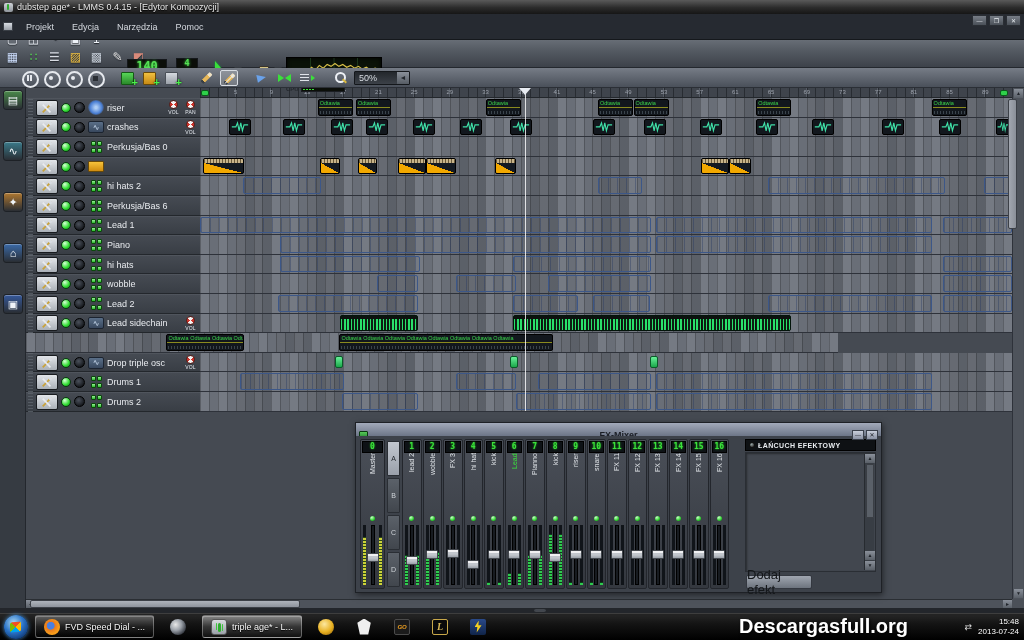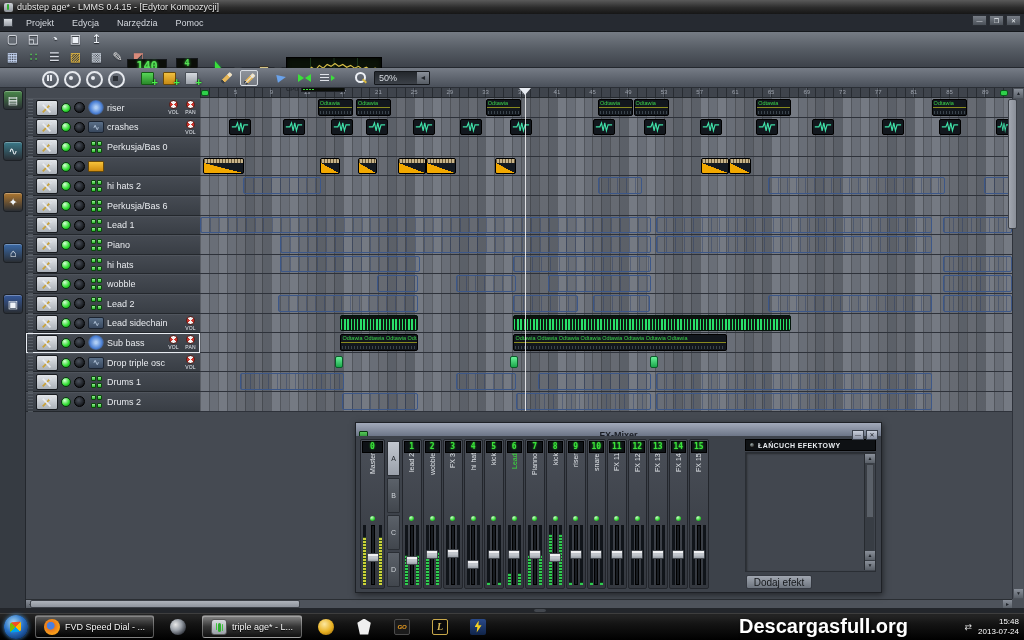--- a/index.html
+++ b/index.html
@@ -7,21 +7,21 @@
 .screen{position:relative;width:1024px;height:640px;background:#4b5058;overflow:hidden}
 
 
 .titlebar{position:absolute;left:0;top:0;width:100%;height:14px;background:linear-gradient(#5a5a5a,#2b2b2b 55%,#161616);display:flex;align-items:center;gap:4px;padding:0 4px;z-index:50}
 .appicon16{width:9px;height:9px;border-radius:2px;background:linear-gradient(#cfd3d8,#8f959c);position:relative}
 .appicon16::after{content:"";position:absolute;left:3px;top:1px;width:2px;height:6px;background:#2fae2f;border-radius:1px}
 .wtitle{color:#e8e8e8;font-size:9px;text-shadow:0 1px 1px #000}
 .winbtns{position:absolute;right:3px;top:0;display:flex;gap:1px}
 .winbtn{width:25px;height:12px;border:1px solid #1a1a1a;border-top:none;border-radius:0 0 3px 3px;background:linear-gradient(#9a9a9a,#4a4a4a 50%,#2e2e2e);color:#fff;font-size:7px;line-height:10px;text-align:center}
 .winbtn.close{width:37px;background:linear-gradient(#e08a78,#b03224 45%,#7a140b)}
-.menubar{position:absolute;left:0;top:14px;width:100%;height:18px;background:#262a31;display:flex;align-items:center;padding-left:3px;z-index:50;border-bottom:1px solid #15181c}
+.menubar{position:absolute;left:0;top:14px;width:100%;height:26px;background:#262a31;display:flex;align-items:center;padding-left:3px;z-index:50;border-bottom:1px solid #15181c}
 .mdiicon{width:10px;height:9px;background:linear-gradient(#d8dce2,#9aa0a8);border:1px solid #3a3f46;margin-right:4px}
 .menu-item{color:#d4d8de;font-size:9px;padding:0 9px;cursor:default}
 .mdibtns{position:absolute;right:3px;top:1px;display:flex;gap:2px}
 .mdibtn{width:15px;height:11px;background:linear-gradient(#777d86,#4a5058);border:1px solid #2a2e34;color:#e8ecf0;font-size:6px;line-height:10px;text-align:center}
 
 
 .toolbar{position:absolute;left:0;top:28px;width:100%;height:40px;background:linear-gradient(#7d838c,#565c64 55%,#3d424a);border-bottom:1px solid #24282e;z-index:40}
 .tb-row{position:absolute;display:flex;gap:4px}
 #tb-row1{left:4px;top:2px}
 #tb-row2{left:4px;top:20px}
@@ -41,21 +41,21 @@
 #pitch-slider{left:272px}
 .midnote{position:absolute;left:259px;top:38px;width:10px;height:12px;background:linear-gradient(#d8c888,#9a8848);border:1px solid #3a342a;border-radius:1px}
 .scope{position:absolute;left:286px;top:29px;width:96px;height:27px;background:#0a1208;border:1px solid #000;box-shadow:inset 0 0 4px #000}
 .scope svg{width:100%;height:100%}
 .cpu{position:absolute;left:286px;top:58px;display:flex;align-items:center;gap:2px}
 .cpu .cpu-t{color:#23272c;font-size:6px;font-weight:bold}
 .cpu .cpu-bar{width:44px;height:5px;background:#0b0e09;border:1px solid #1a1d22;position:relative}
 .cpu .cpu-bar i{position:absolute;left:1px;top:1px;bottom:1px;width:30%;background:repeating-linear-gradient(90deg,#3ae03a 0 2px,#0b0e09 2px 3px)}
 
 
-.setoolbar{position:absolute;left:0;top:68px;width:100%;height:20px;background:linear-gradient(#767c86,#4a505a);border-bottom:1px solid #2b2f36;z-index:40;display:flex;align-items:center;gap:4px;padding-left:40px}
+.setoolbar{position:absolute;left:0;top:68px;width:100%;height:20px;background:linear-gradient(#767c86,#4a505a);border-bottom:1px solid #2b2f36;z-index:40;display:flex;align-items:center;gap:4px;padding-left:20px}
 .sbtn{width:18px;height:16px;position:relative;flex:0 0 auto}
 .sbtn.pressed{background:rgba(255,255,255,.22);border:1px solid #d8dce2;border-radius:2px}
 .kc::before{content:"";position:absolute;left:2px;top:1px;width:13px;height:13px;border:2px solid #e6e9ee;border-radius:50%}
 .kind-play::after{content:"";position:absolute;left:7px;top:5px;width:2px;height:6px;background:#e6e9ee;box-shadow:3px 0 0 #e6e9ee}
 .kind-rec::after,.kind-rec2::after{content:"";position:absolute;left:7px;top:6px;width:4px;height:4px;border-radius:50%;background:#e6e9ee}
 .kind-stop::after{content:"";position:absolute;left:7px;top:6px;width:5px;height:5px;background:#2a2e34}
 .kind-addbb::before,.kind-addsample::before,.kind-addauto::before{content:"";position:absolute;left:1px;top:2px;width:11px;height:11px;border-radius:1px}
 .kind-addbb::before{background:linear-gradient(#57d657,#2a8a2a);border:1px solid #145a14}
 .kind-addsample::before{background:linear-gradient(#f0c040,#c88a14);border:1px solid #6a4a08}
 .kind-addauto::before{background:linear-gradient(#d6dae0,#9aa0a8);border:1px solid #4a5058}
@@ -155,21 +155,21 @@
 .bankbtn{flex:1;background:linear-gradient(#5b6169,#41464d);border:1px solid #2a2e34;color:#cfd4d9;font-size:7px;display:flex;align-items:center;justify-content:center;border-radius:1px}
 .bankbtn.on{background:linear-gradient(#c2c7cf,#9aa0aa);color:#22262c}
 .fx-right{position:absolute;right:5px;top:3px;bottom:3px;width:131px}
 .fx-chainhead{height:12px;background:#0e1114;border:1px solid #000;display:flex;align-items:center;gap:3px;padding:0 3px}
 .chain-led{width:6px;height:6px;border-radius:50%;background:radial-gradient(circle at 35% 30%,#9aa,#444 70%);border:1px solid #111}
 .chain-title{font-size:7px;font-weight:bold;color:#e8ecf0;letter-spacing:.4px;white-space:nowrap}
 .fx-chainbody{position:absolute;left:0;right:0;top:13px;bottom:17px;background:#42474f;border:1px solid #2a2e34;box-shadow:inset 1px 1px 2px rgba(0,0,0,.4)}
 .chain-scroll{position:absolute;right:1px;top:1px;bottom:1px;width:10px;background:#383d44;border-left:1px solid #272b30}
 .chain-scroll .arr{position:absolute;left:0;width:10px;height:9px;background:linear-gradient(#8a909a,#5a6068);font-size:5px;color:#1d2126;text-align:center;line-height:9px}
 .chain-scroll .sh{position:absolute;left:1px;top:10px;width:8px;height:54px;background:#5a6068;border:1px solid #3a3e44;border-radius:1px}
-.addfx{position:absolute;left:1px;bottom:0;width:66px;height:14px;background:linear-gradient(#a0a6b0,#6d747e);border:1px solid #343840;border-radius:2px;font-size:10px;color:#14171a;display:flex;align-items:center;justify-content:center}
+.addfx{position:absolute;left:1px;bottom:0;width:66px;height:14px;background:linear-gradient(#a0a6b0,#6d747e);border:1px solid #343840;border-radius:2px;font-size:13px;color:#14171a;display:flex;align-items:center;justify-content:center}
 
 
 .taskbar{position:absolute;left:0;top:613px;width:1024px;height:27px;background:linear-gradient(#3e3e3e 0 1px,#232323 1px 3px,#141414 40%,#000);display:flex;align-items:center;gap:7px;padding-left:4px;z-index:60}
 .orb{width:24px;height:24px;border-radius:50%;background:radial-gradient(circle at 40% 32%,#a8d8f4,#2a73c8 45%,#123d7a 78%,#06142a);box-shadow:0 0 4px rgba(90,170,240,.8);position:relative;flex:0 0 24px}
 .orb::after{content:"";position:absolute;left:6px;top:7px;width:11px;height:10px;background:conic-gradient(from -45deg,#f25022 0 25%,#ffb900 0 50%,#00a4ef 0 75%,#7fba00 0);border-radius:2px;transform:skewY(-6deg)}
 .taskbtn{height:23px;display:flex;align-items:center;gap:5px;padding:0 8px;border:1px solid rgba(255,255,255,.32);border-radius:3px;background:linear-gradient(rgba(255,255,255,.28),rgba(255,255,255,.07) 50%,rgba(0,0,0,.25));box-shadow:inset 0 1px 0 rgba(255,255,255,.25)}
 .taskbtn.active{background:linear-gradient(rgba(255,255,255,.45),rgba(255,255,255,.16) 50%,rgba(255,255,255,.05))}
 .tlabel{font-size:9px;color:#f4f4f4;text-shadow:0 1px 1px #000;white-space:nowrap}
 .ticn16{width:16px;height:16px;flex:0 0 16px;position:relative}
 .ticn16.lone{margin:0 6px}
@@ -764,44 +764,20 @@
               <span class="klabel">VOL</span>
             </span>
           </span>
         </div>
         <div class="lane">
           <div class="seg notes" style="left: 17.3%; width: 9.5%;"></div>
           <div class="seg notes" style="left: 38.6%; width: 34.2%;"></div>
         </div>
       </div>
       <div class="trow">
-        <div class="thead sel">
-          <i class="grip"></i>
-          <div class="opsbtn">
-            <svg viewBox="0 0 14 14" width="12" height="12">
-              <path d="M2 12 L12 2" stroke="#c8a23a" stroke-width="2"></path>
-              <path d="M2 3 L11 12" stroke="#e9ebef" stroke-width="2"></path>
-              <circle cx="11" cy="3" r="2" fill="#d8dce2"></circle>
-            </svg>
-          </div>
-          <i class="led"></i>
-          <i class="knob"></i>
-          <span class="ticon cloud"></span>
-          <span class="tname">Sub bass</span>
-          <span class="knobs">
-            <span class="mknob">
-              <b class="ball"></b>
-              <span class="klabel">VOL</span>
-            </span>
-            <span class="mknob">
-              <b class="ball"></b>
-              <span class="klabel">PAN</span>
-            </span>
-          </span>
-        </div>
         <div class="lane">
           <div class="seg labelrow" style="left: 17.3%; width: 9.5%;">
             <span class="slabel">Odtawia Odtawia Odtawia Odtawia Odtawia Odtawia Odtawia Odtawia </span>
           </div>
           <div class="seg labelrow" style="left: 38.6%; width: 26.3%;">
             <span class="slabel">Odtawia Odtawia Odtawia Odtawia Odtawia Odtawia Odtawia Odtawia </span>
           </div>
         </div>
       </div>
       <div class="trow">
@@ -1153,20 +1129,35 @@
               <i class="meter l">
                 <b class="fill" style="height: 0%;"></b>
               </i>
               <i class="meter r">
                 <b class="fill" style="height: 0%;"></b>
               </i>
               <i class="slot"></i>
               <i class="handle" style="bottom: 28px;"></i>
             </div>
           </div>
+          <div class="strip">
+            <div class="chnum">16</div>
+            <div class="chlabel">FX 16</div>
+            <i class="chled"></i>
+            <div class="fader">
+              <i class="meter l">
+                <b class="fill" style="height: 0%;"></b>
+              </i>
+              <i class="meter r">
+                <b class="fill" style="height: 0%;"></b>
+              </i>
+              <i class="slot"></i>
+              <i class="handle" style="bottom: 28px;"></i>
+            </div>
+          </div>
         </div>
       <div class="fx-right">
         <div class="fx-chainhead">
           <span class="chain-led"></span>
           <span class="chain-title">ŁAŃCUCH EFEKTOWY</span>
         </div>
         <div class="fx-chainbody">
           <div class="chain-scroll">
             <span class="arr" style="top:0">▲</span>
             <span class="sh"></span>

